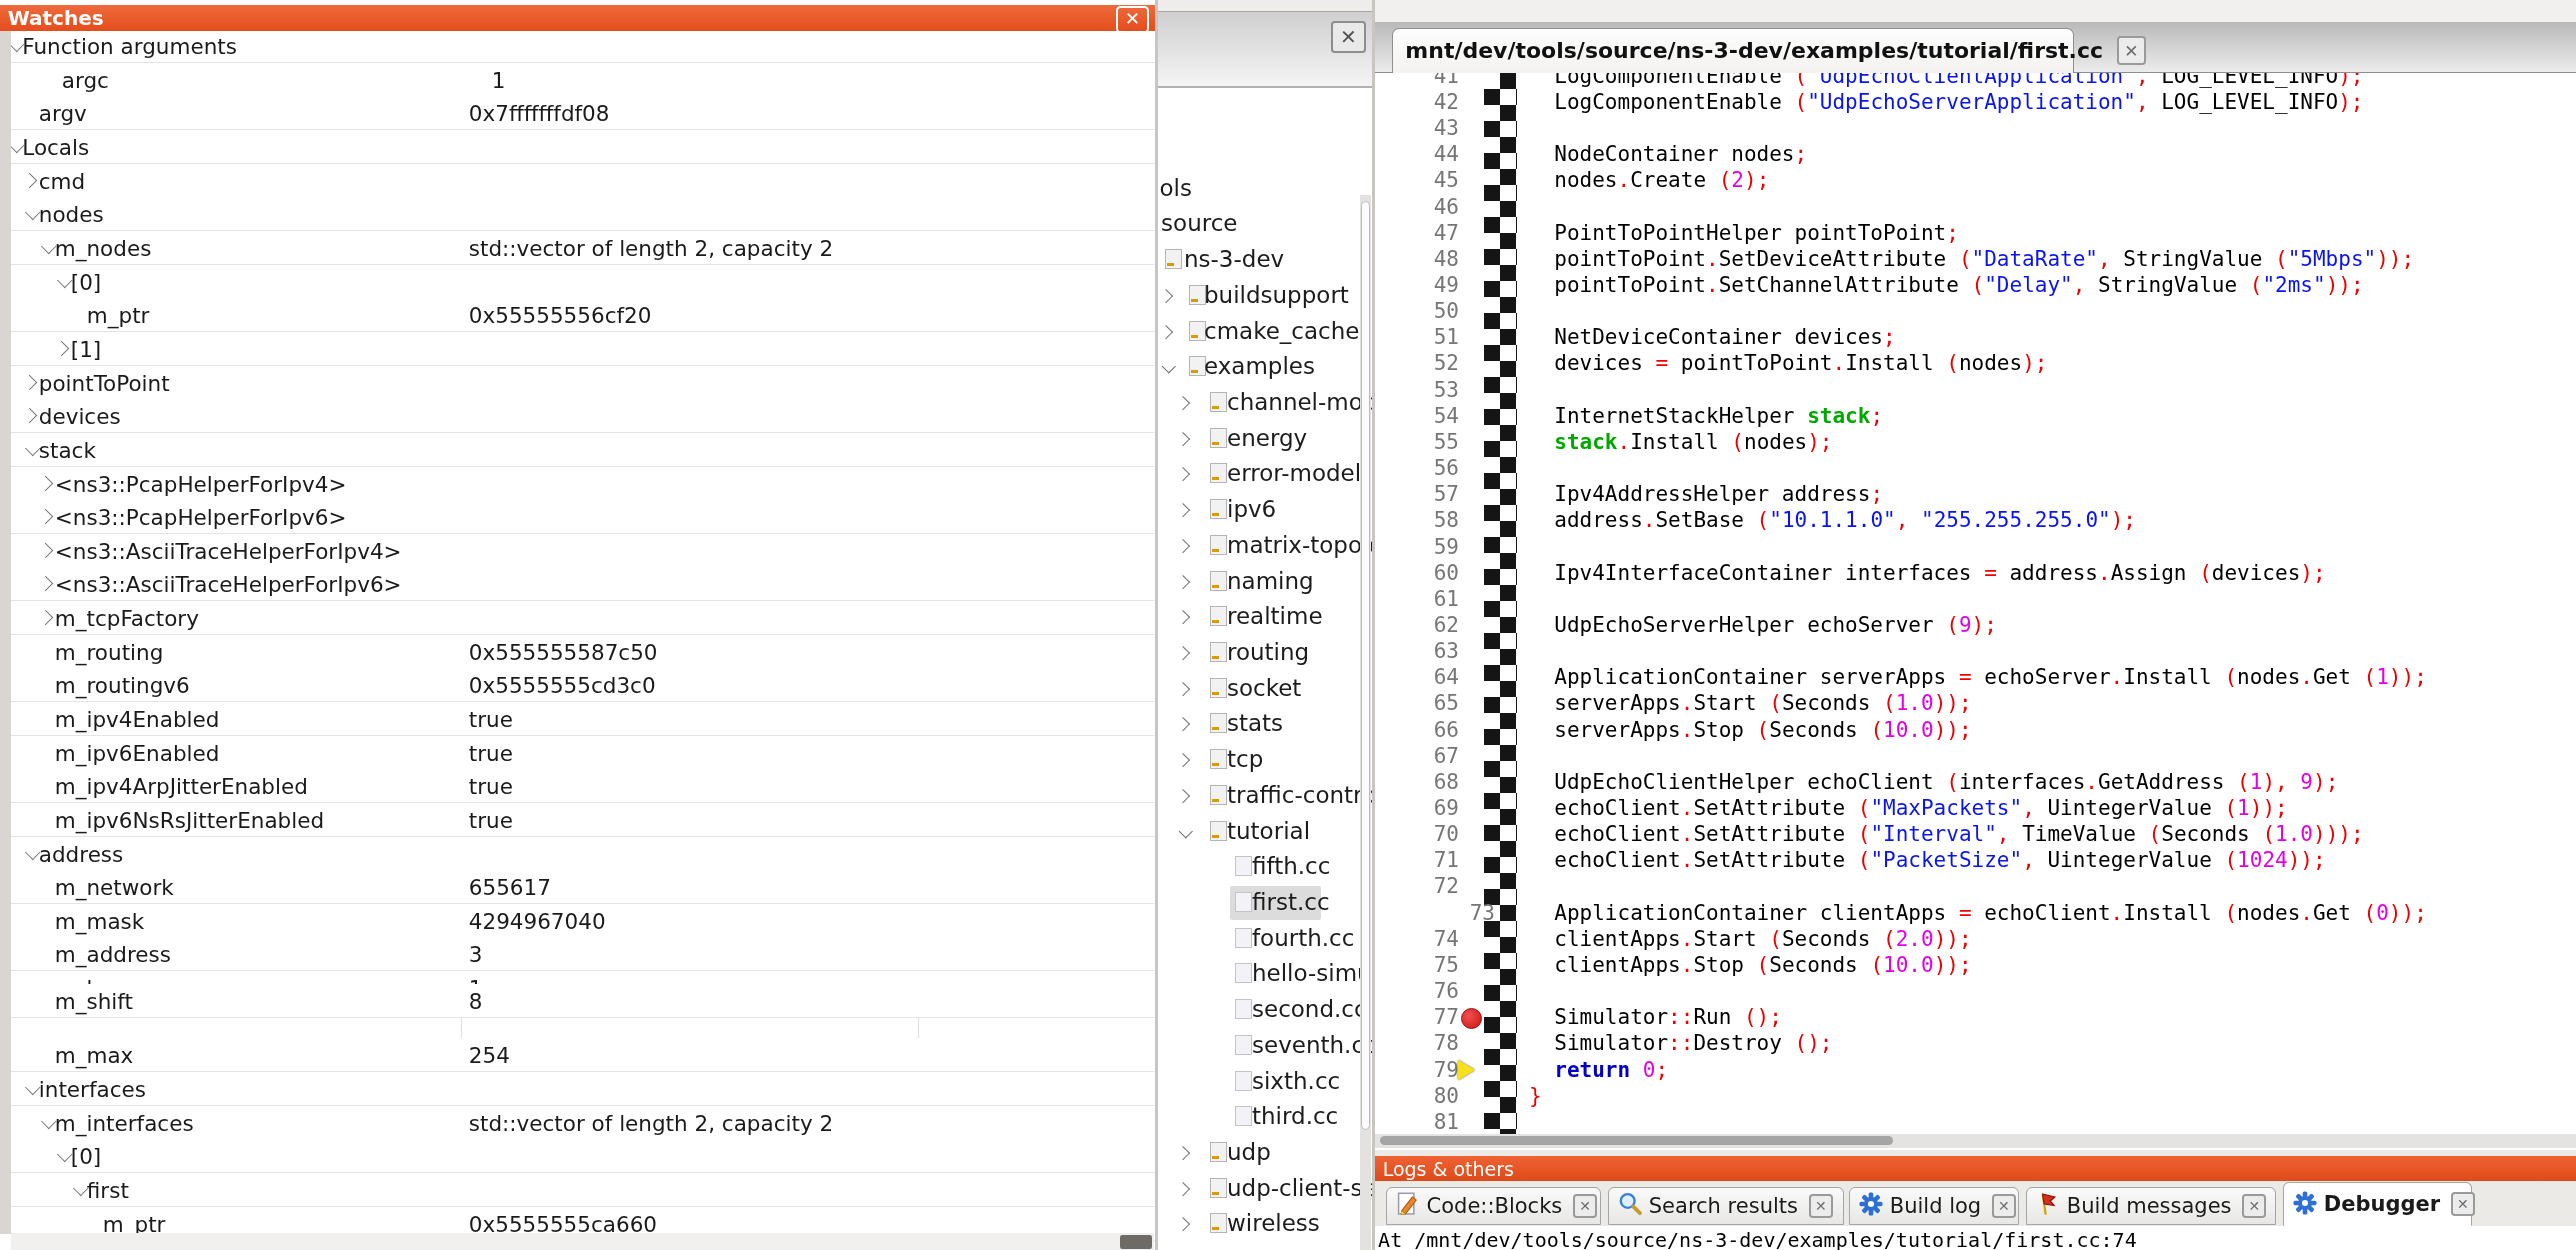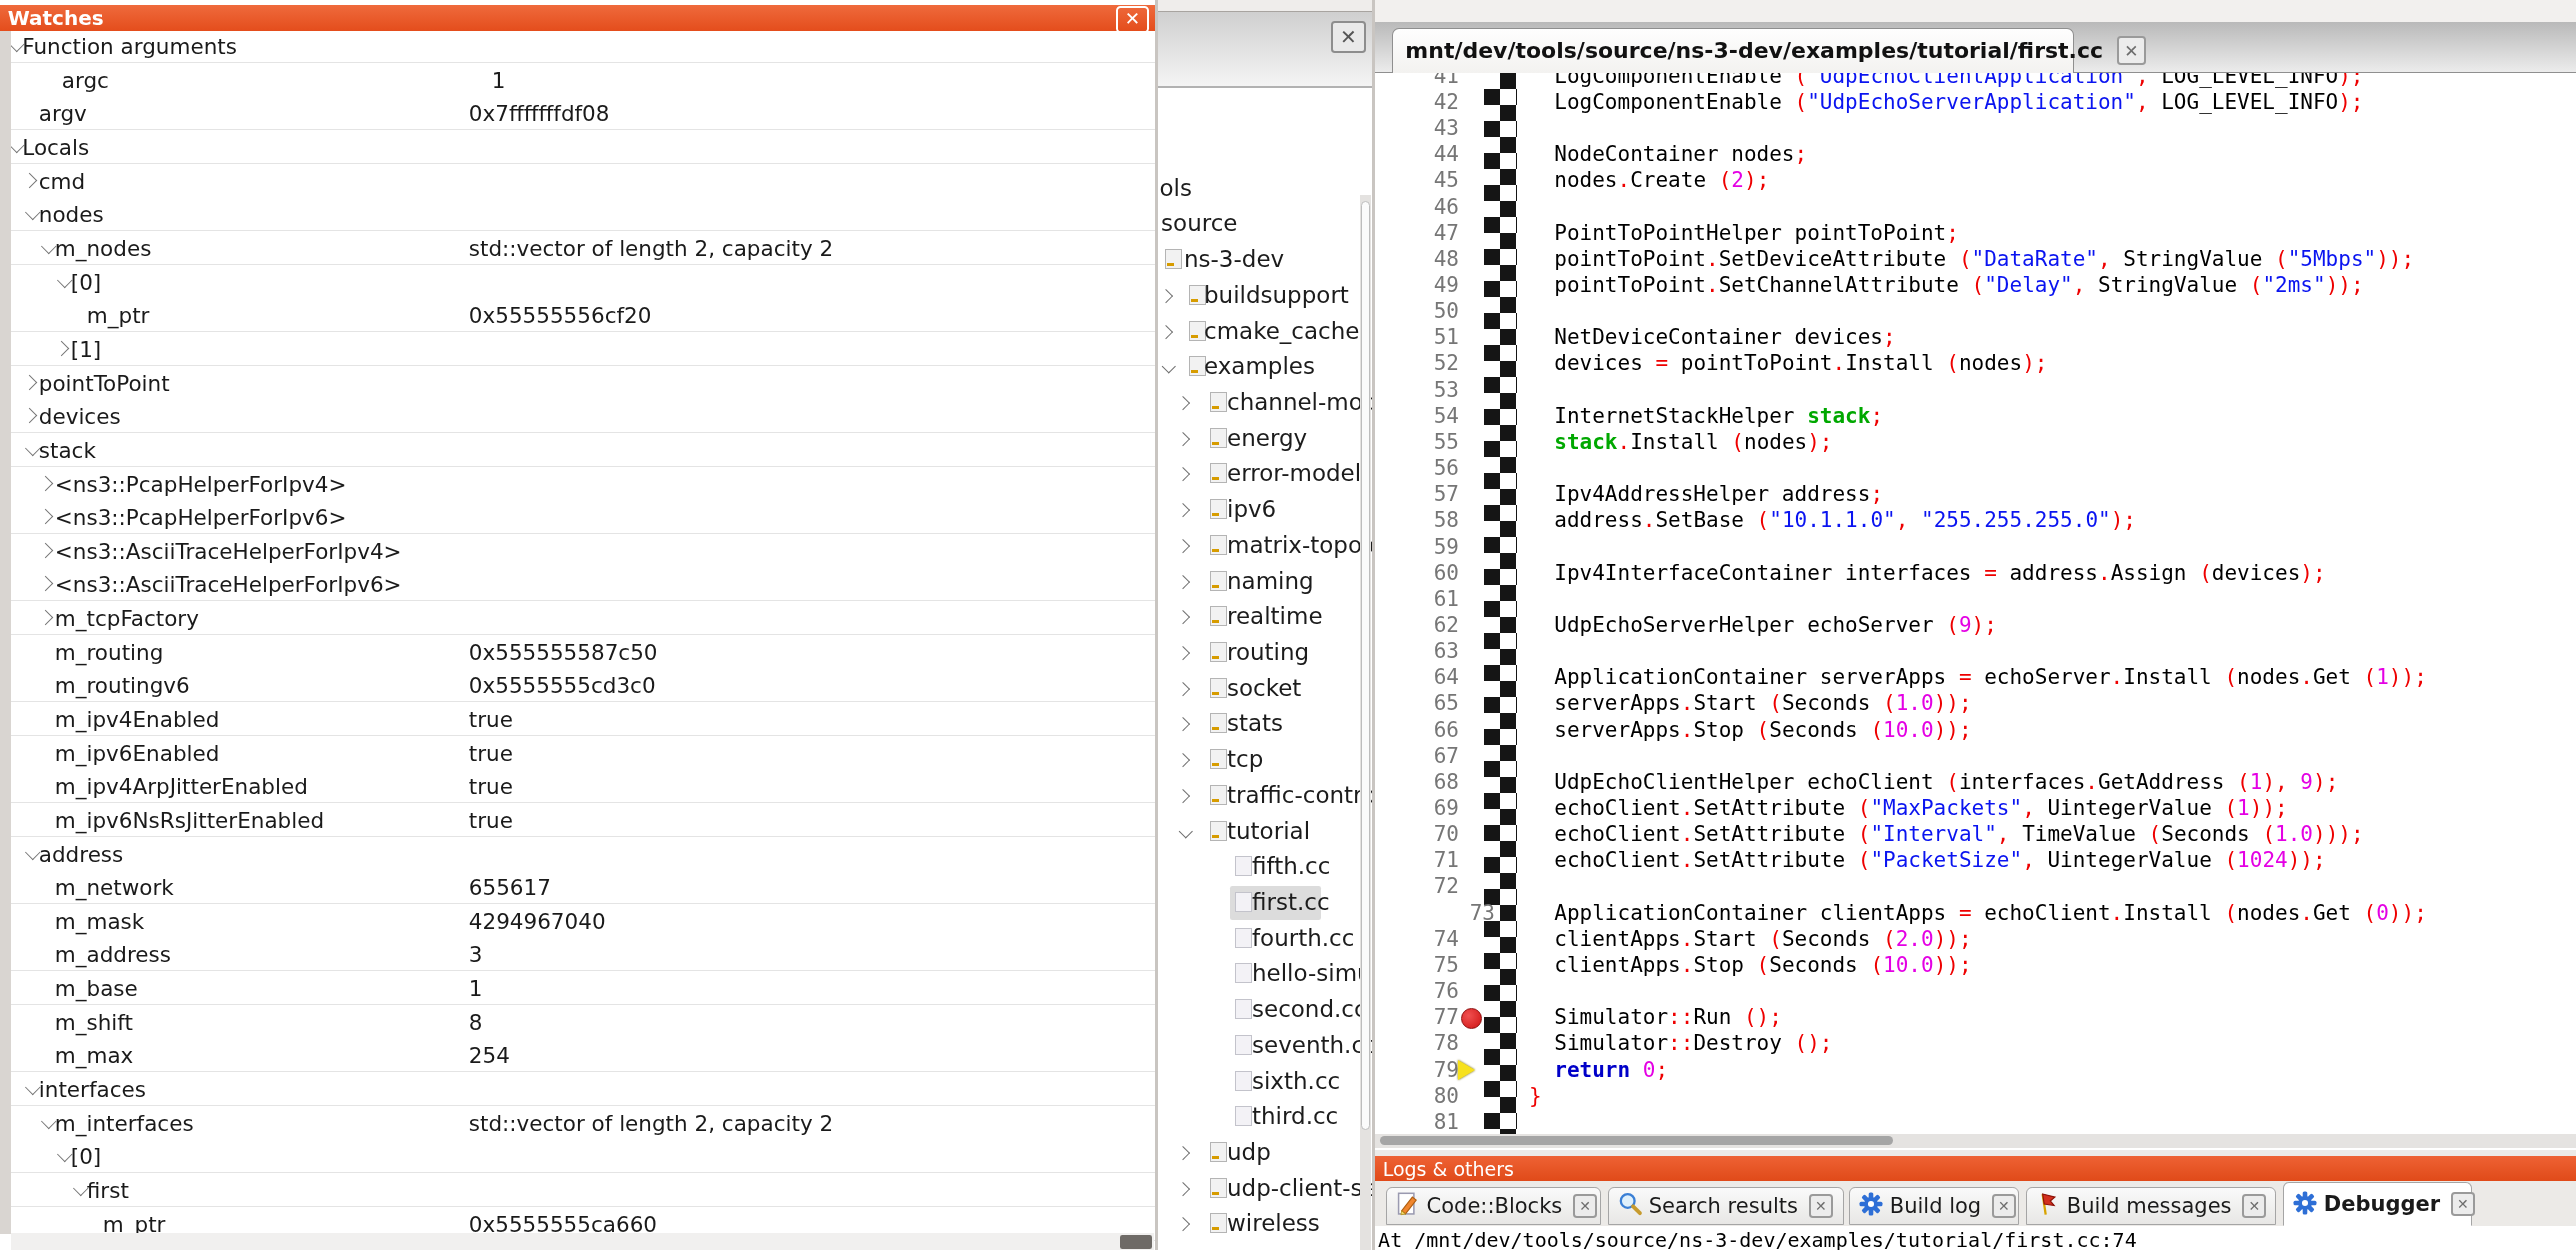--- a/index.html
+++ b/index.html
@@ -228,21 +228,21 @@
           <span class="wvalue">4294967040</span>
         </div>
         <div class="wrow" style="top: 937px;">
           <span class="wlabel" style="left: 44px;">m_address</span>
           <span class="wvalue">3</span>
         </div>
         <div class="wrow" style="top: 971px;">
           <span class="wlabel" style="left: 44px;">m_base</span>
           <span class="wvalue">1</span>
         </div>
-        <div class="wrow" style="top: 1005px;">
+        <div class="wrow" style="top: 984px;">
           <span class="wlabel" style="left: 44px;">m_shift</span>
           <span class="wvalue">8</span>
         </div>
         <div class="wrow" style="top: 1038px;">
           <span class="wlabel" style="left: 44px;">m_max</span>
           <span class="wvalue">254</span>
         </div>
         <div class="wrow" style="top: 1072px;">
           <span class="chev open" style="left: 13px;"></span>
           <span class="wlabel" style="left: 28px;">interfaces</span>

